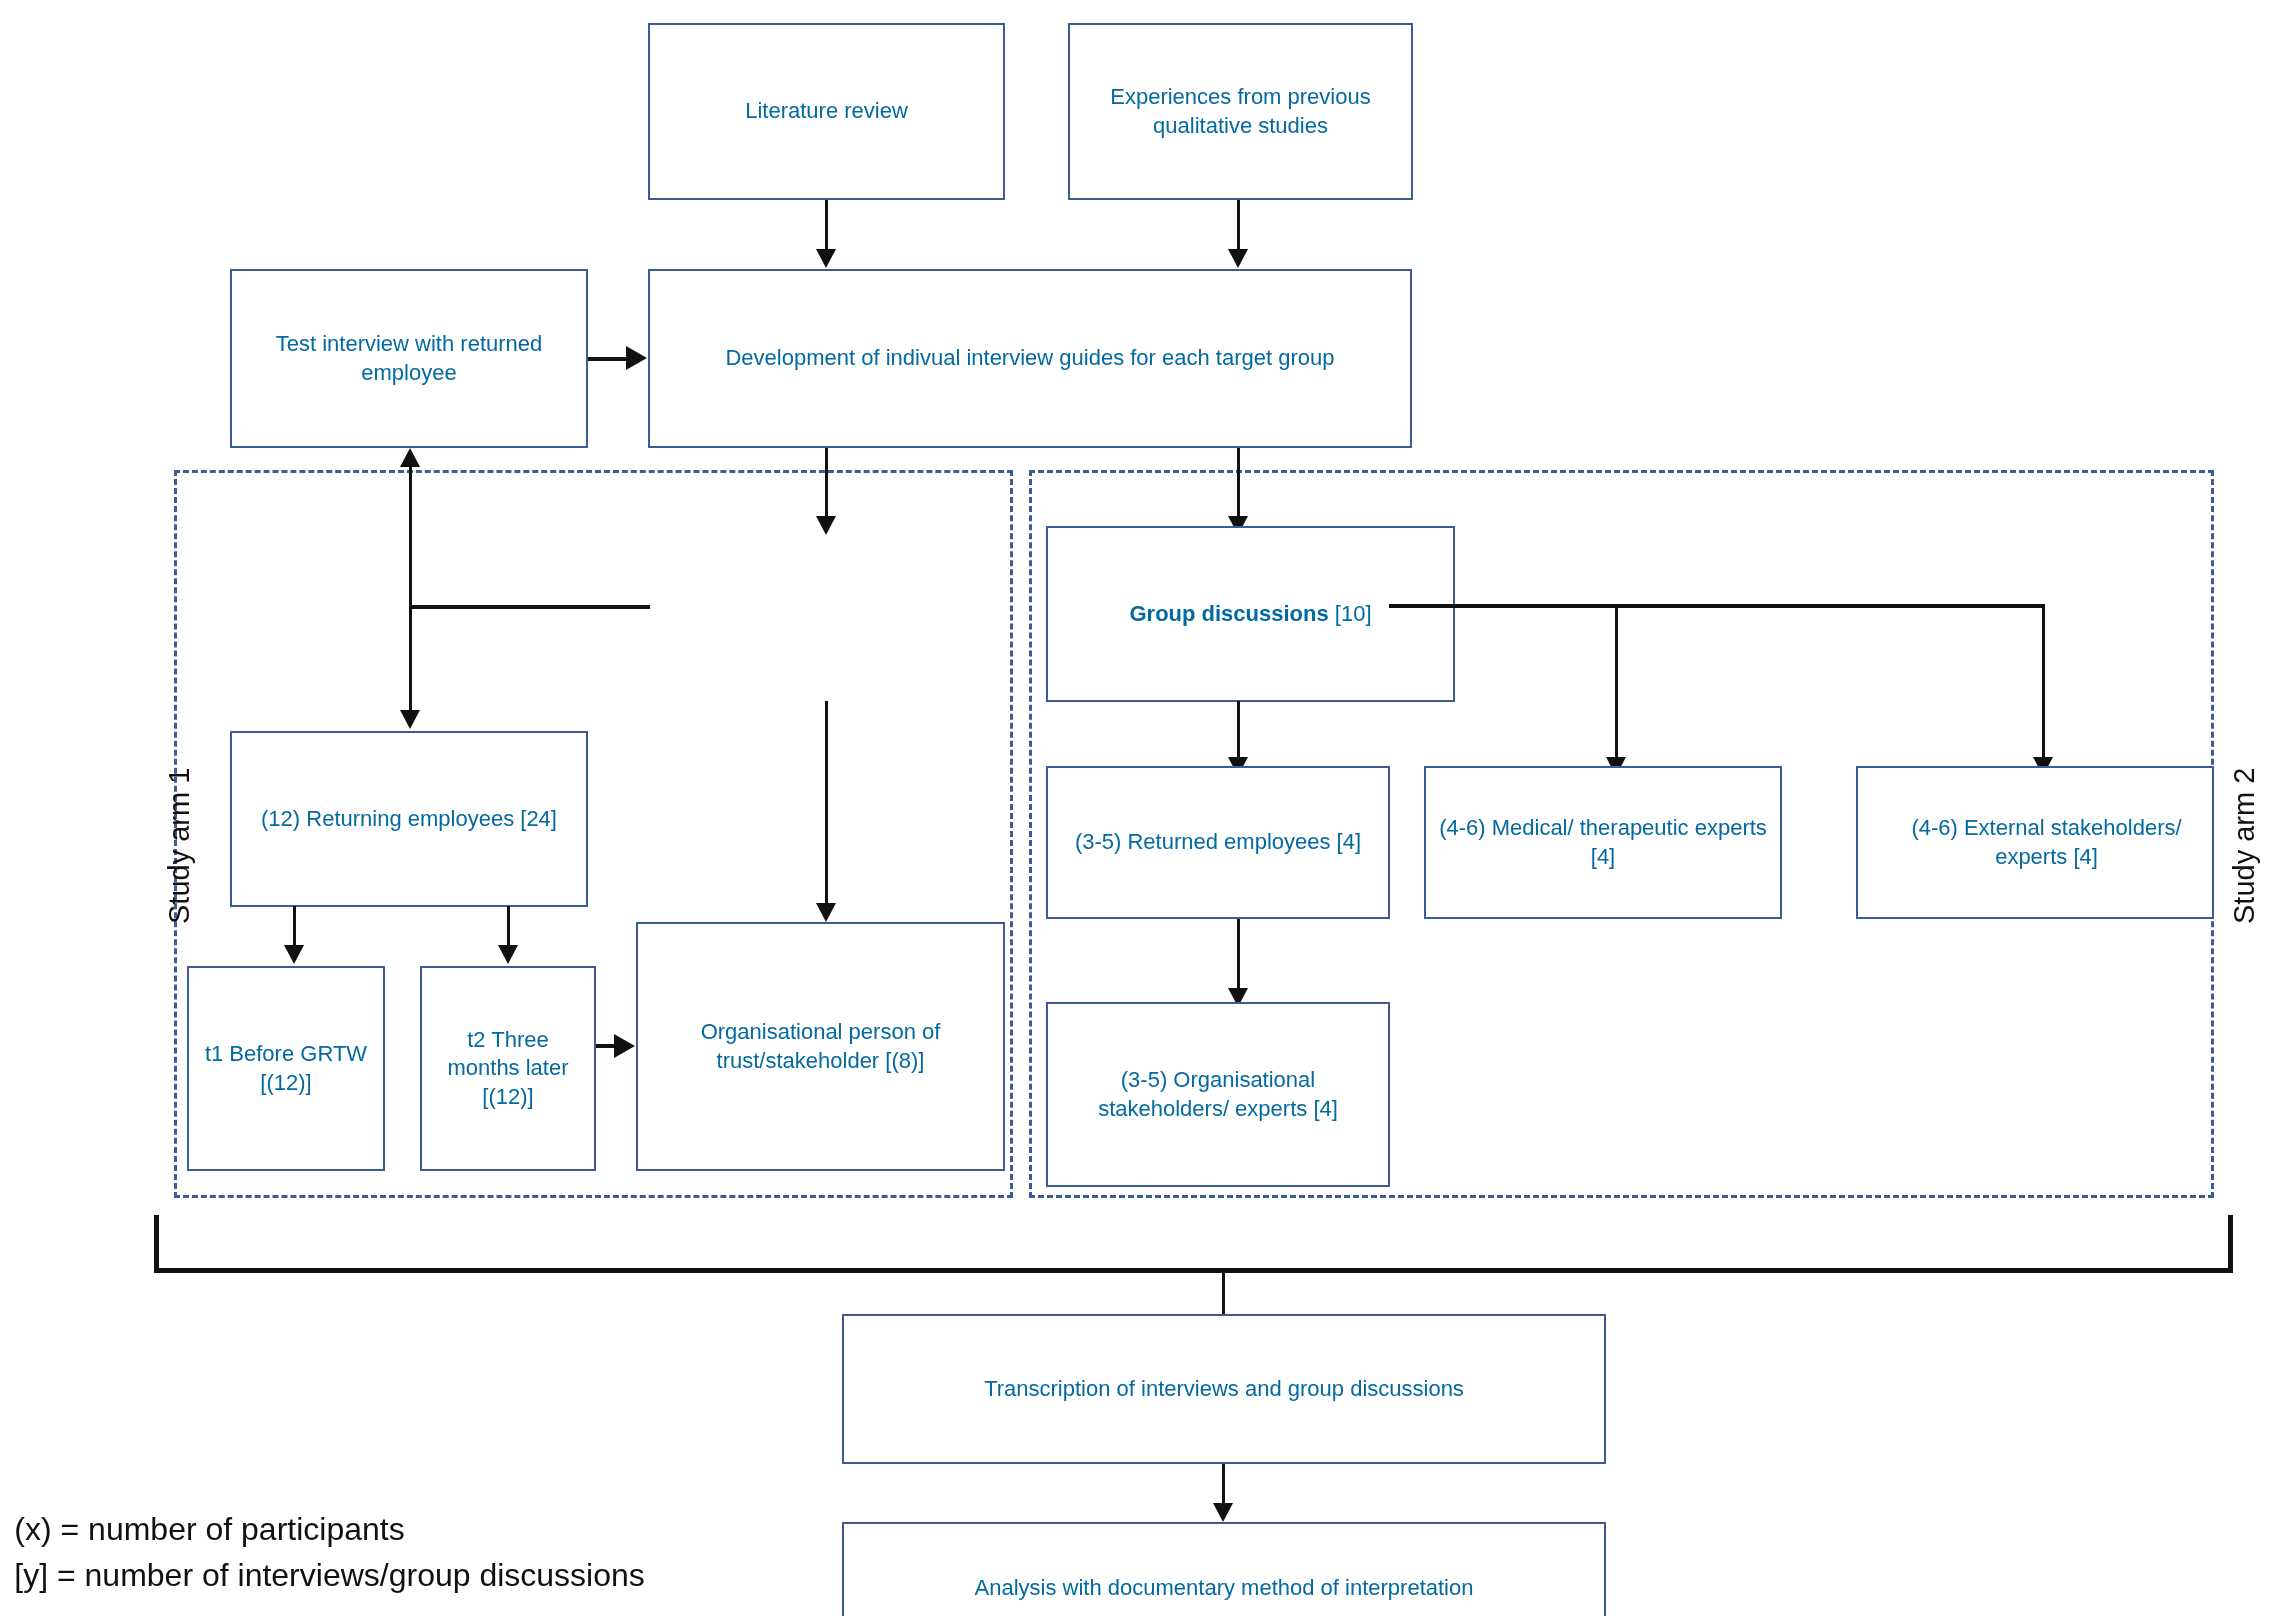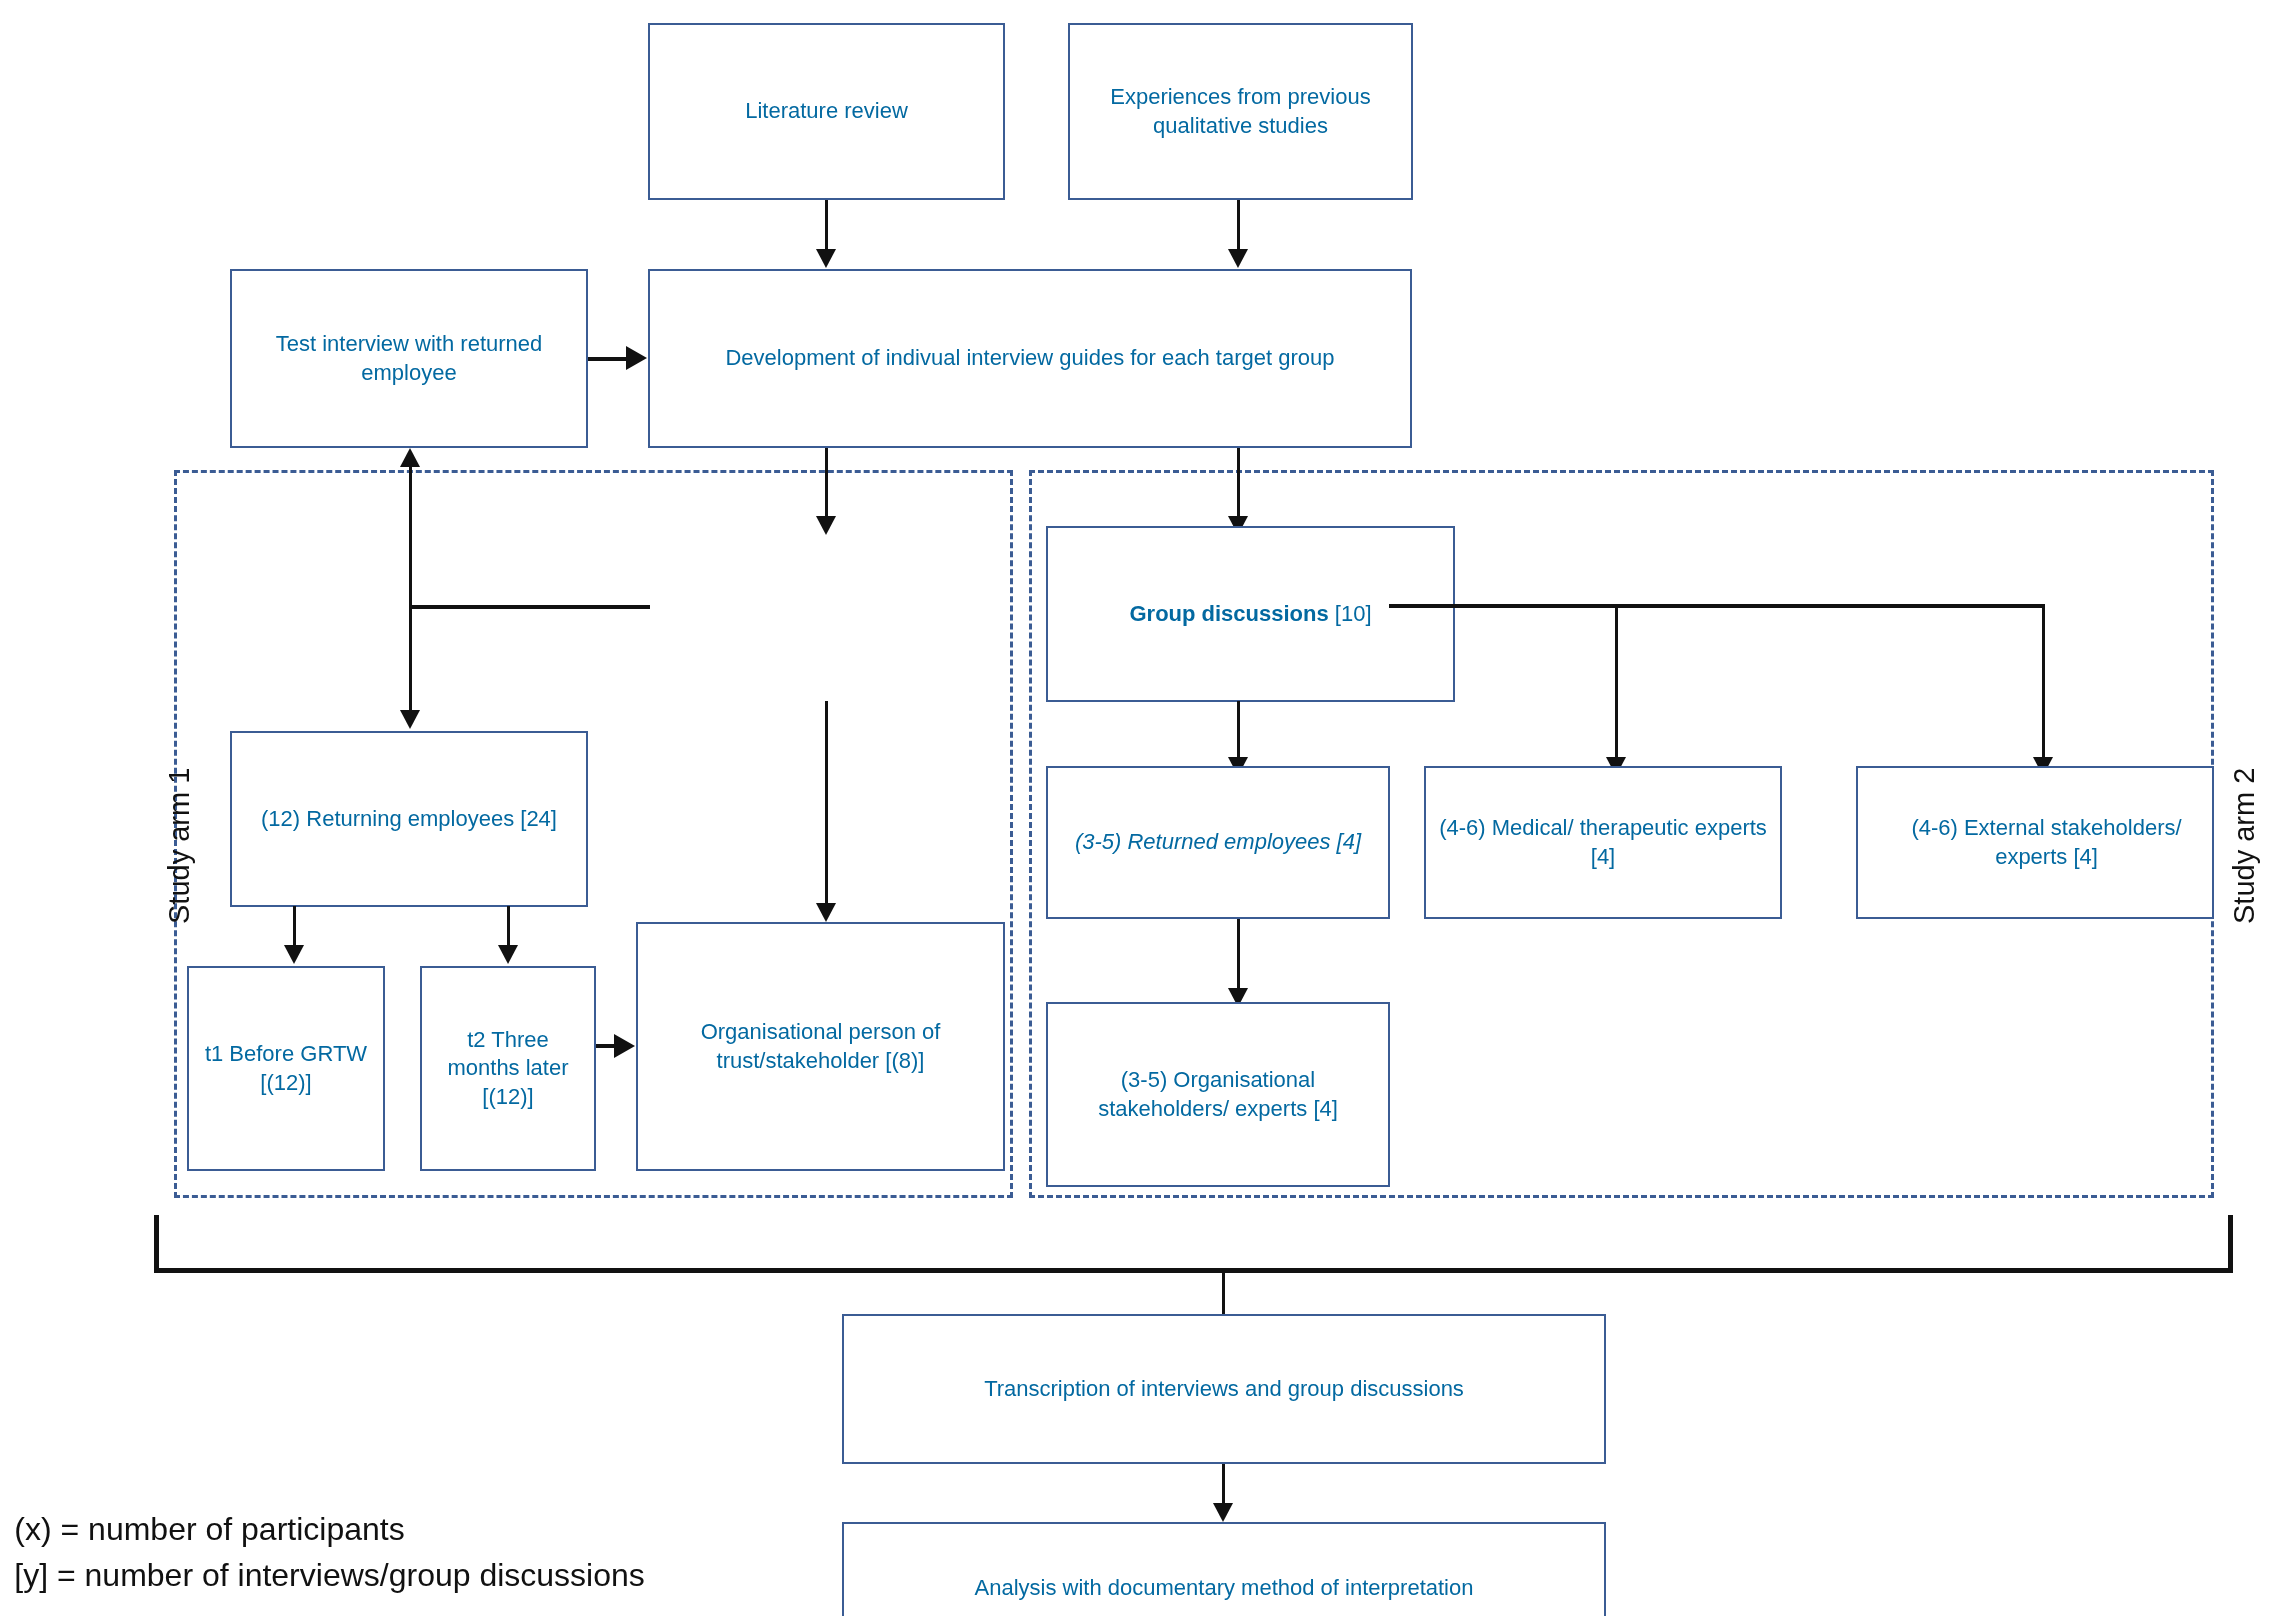--- a/index.html
+++ b/index.html
@@ -145,21 +145,21 @@
   <div class="hline thick" style="left:1389px;top:604px;width:656px;"></div>
   <div class="vline" style="left:1615px;top:604px;height:156px;"></div>
   <div class="arrow-down" style="left:1606px;top:757px;"></div>
   <div class="vline" style="left:2042px;top:604px;height:156px;"></div>
   <div class="arrow-down" style="left:2033px;top:757px;"></div>
 
   <div class="node" style="left:230px;top:731px;width:358px;height:176px;">
     <span class="txt">(12) Returning employees [24]</span>
   </div>
 
-  <div class="node" style="left:1046px;top:766px;width:344px;height:153px;font-style:italic;">
+  <div class="node" style="left:1046px;top:766px;width:344px;height:153px;">
     <span class="txt">(3-5) Returned employees [4]</span>
   </div>
 
   <div class="node" style="left:1424px;top:766px;width:358px;height:153px;">
     <span class="txt">(4-6) Medical/ therapeutic experts [4]</span>
   </div>
 
   <div class="node" style="left:1856px;top:766px;width:358px;height:153px;padding-left:32px;">
     <span class="txt">(4-6) External stakeholders/ experts [4]</span>
   </div>

